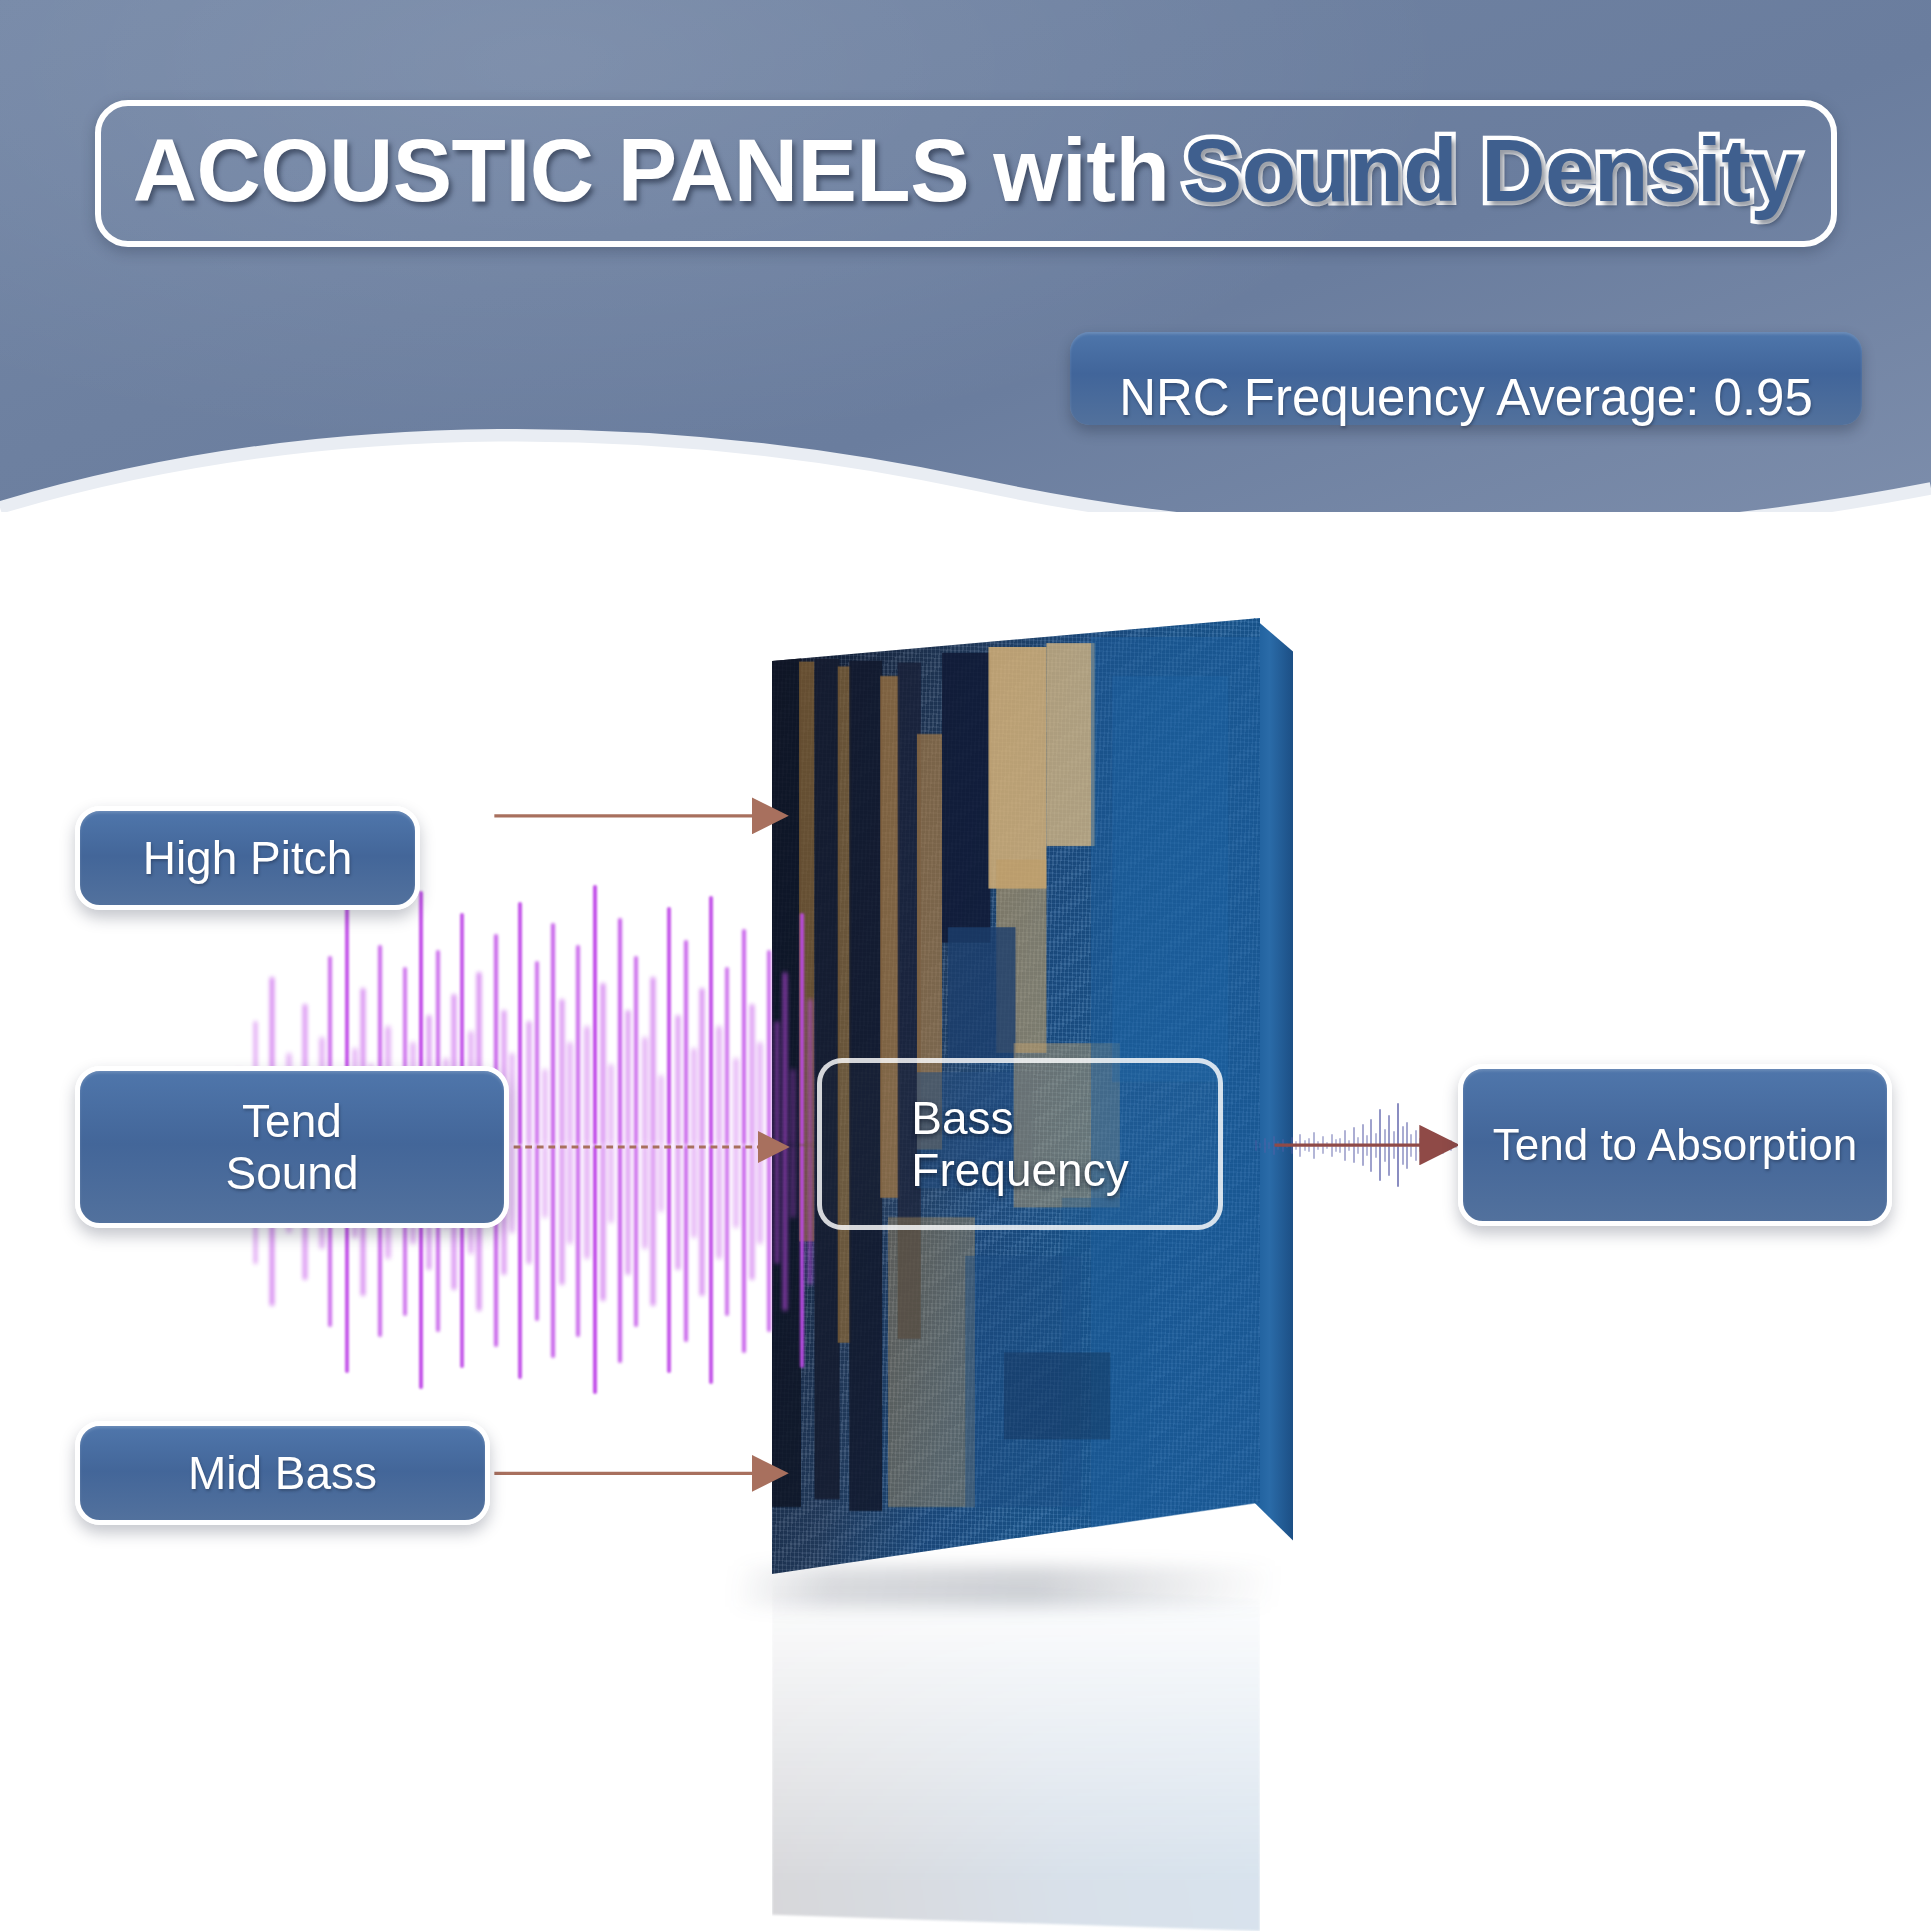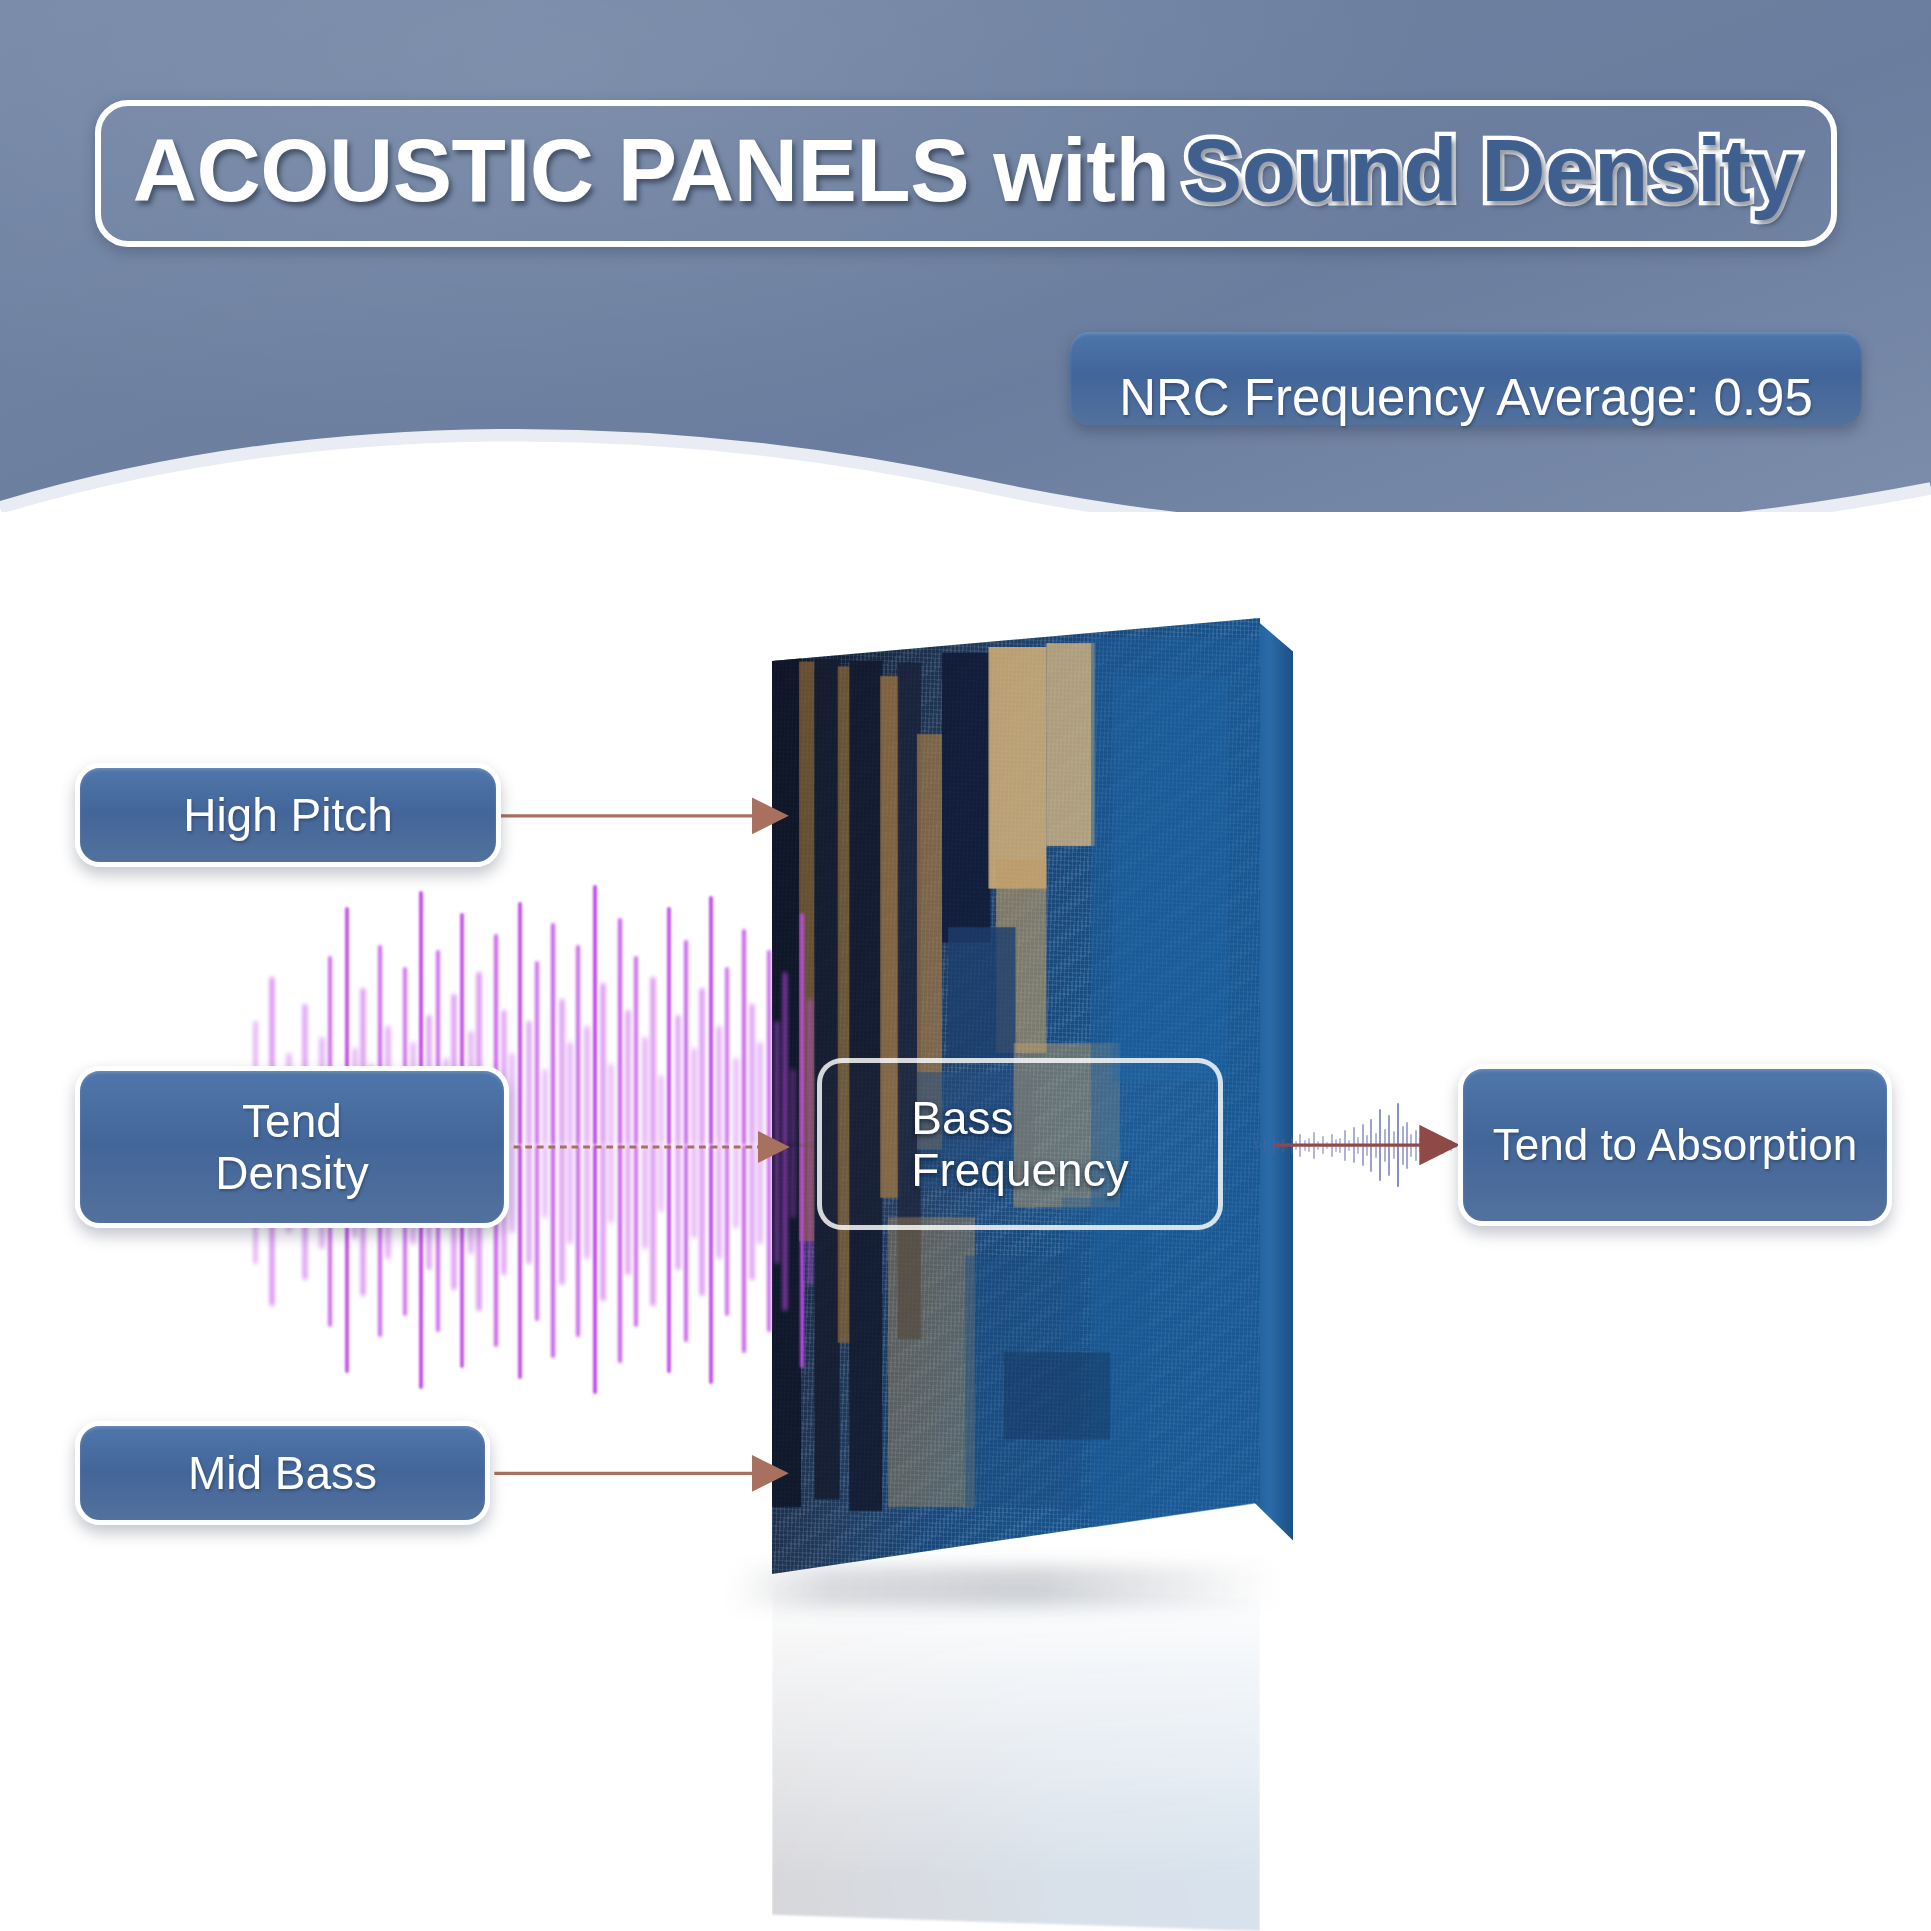--- a/index.html
+++ b/index.html
@@ -181,21 +181,21 @@
     box-shadow: 0 7.7px 14.5px rgba(30,40,60,0.26),
                 inset 0 1.9px 2.9px rgba(255,255,255,0.16);
     z-index: 6;
   }
   .badge-label {
     font-size: 46px;
     line-height: 1.14;
     text-shadow: 1px 1.9px 2.9px rgba(20,30,50,0.35);
     padding: 0 13.5px;
   }
-  .badge-high-pitch { left: 75px;  top: 763px;  width: 426px; height: 104px; }
+  .badge-high-pitch { left: 75px;  top: 806px;  width: 345px; height: 104px; }
   .badge-sound-src  { left: 75px;  top: 1066px; width: 434px; height: 162px; }
   .badge-mid-bass   { left: 75px;  top: 1421px; width: 415px; height: 104px; }
   .badge-right      { left: 1458px;top: 1064px; width: 434px; height: 162px; }
   .badge-right .badge-label { font-size: 44px; }
 
   .badge-ghost {
     position: absolute;
     left: 817px; top: 1058px;
     width: 406px; height: 172px;
     border: 5.8px solid rgba(255,255,255,0.82);
@@ -560,21 +560,21 @@
       <div class="bar" style="left: 213px; width: 1.8px; height: 2px; background: rgb(90, 95, 168); opacity: 0.37; bottom: auto; top: 50%;"></div>
       <div class="bar" style="left: 218px; width: 1.8px; height: 3.6px; background: rgb(90, 95, 168); opacity: 0.38;"></div>
       <div class="bar" style="left: 218px; width: 1.8px; height: 3.4px; background: rgb(90, 95, 168); opacity: 0.38; bottom: auto; top: 50%;"></div>
     </div>
 
   <div class="badge badge-high-pitch">
     <span class="badge-label">High Pitch</span>
   </div>
 
   <div class="badge badge-sound-src">
-    <span class="badge-label"><span>Tend</span><br><span>Density</span></span>
+    <span class="badge-label"><span>Tend</span><br><span>Sound</span></span>
   </div>
 
   <div class="badge badge-mid-bass">
     <span class="badge-label">Mid Bass</span>
   </div>
 
   <div class="badge-ghost">
     <span class="badge-label"><span>Bass</span><br><span>Frequency</span></span>
   </div>
 

